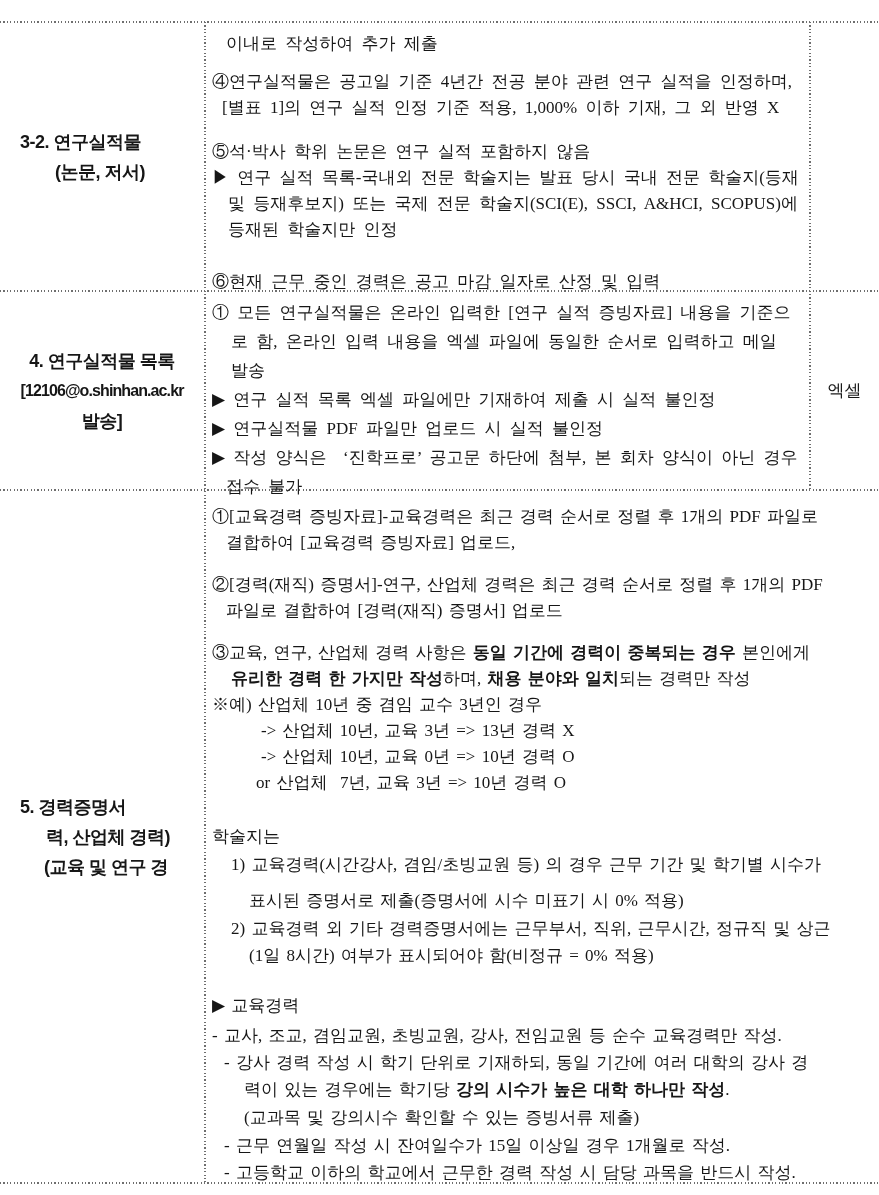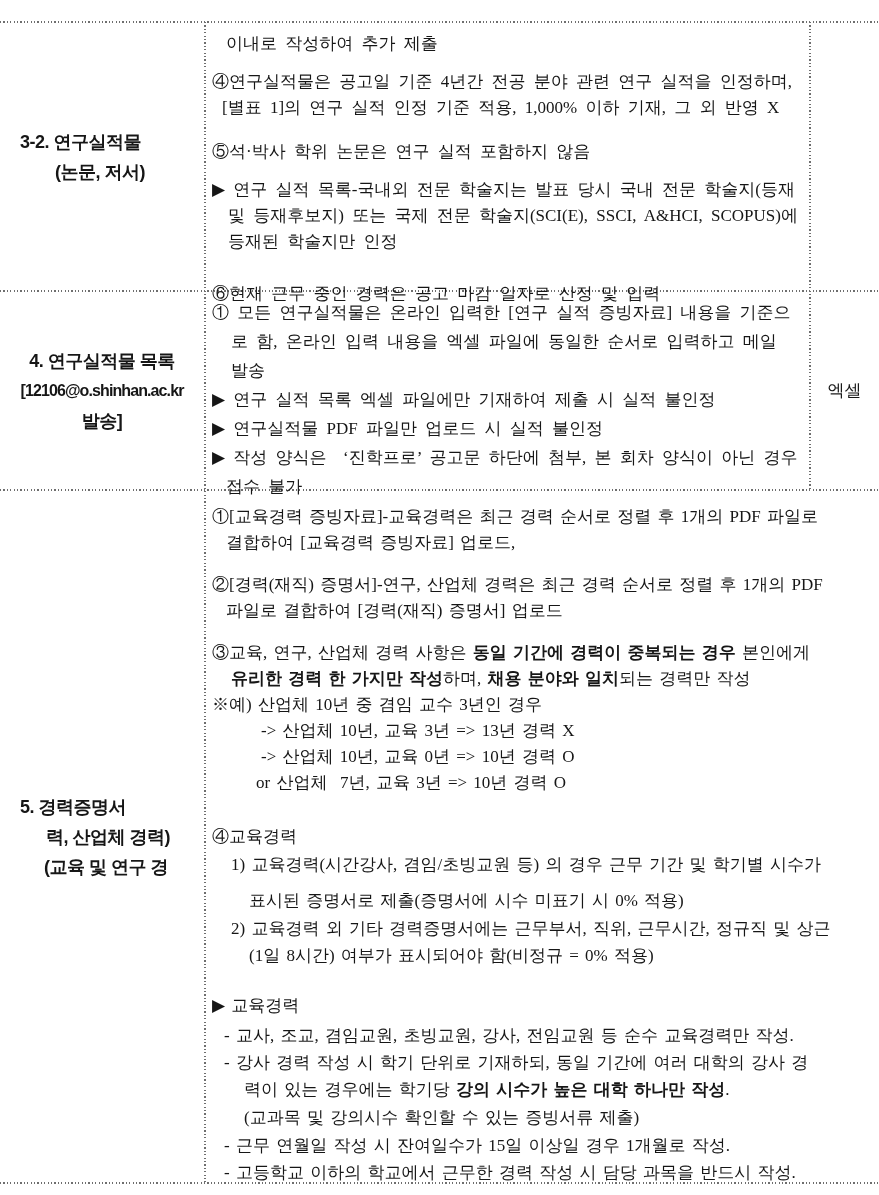--- a/index.html
+++ b/index.html
@@ -61,21 +61,21 @@
   <section class="row r0">
     <div class="cell label">
         <div class="lab-ln" style="margin-left: 20px;">3-2. 연구실적물</div>
         <div class="lab-ln" style="margin-left: 55px;">(논문, 저서)</div>
       </div>
     <div class="cell content">
         <div class="ln" style="margin-top: 0px; margin-left: 14px;"><span>이내로 작성하여 추가 제출</span></div>
         <div class="ln" style="margin-top: 12px; margin-left: 0px;"><span>④연구실적물은 공고일 기준 4년간 전공 분야 관련 연구 실적을 인정하며,</span></div>
         <div class="ln" style="margin-top: 0px; margin-left: 10px;"><span>[별표 1]의 연구 실적 인정 기준 적용, 1,000% 이하 기재, 그 외 반영 X</span></div>
         <div class="ln" style="margin-top: 18px; margin-left: 0px;"><span>⑤석·박사 학위 논문은 연구 실적 포함하지 않음</span></div>
-        <div class="ln" style="margin-top: 12px; margin-left: 0px;"><span>▶ 연구 실적 목록-국내외 전문 학술지는 발표 당시 국내 전문 학술지(등재</span></div>
+        <div class="ln" style="margin-top: 0px; margin-left: 0px; font-family: Liberation Serif, serif;"><span>▶ 연구 실적 목록-국내외 전문 학술지는 발표 당시 국내 전문 학술지(등재</span></div>
         <div class="ln" style="margin-top: 0px; margin-left: 16px;"><span>및 등재후보지) 또는 국제 전문 학술지(SCI(E), SSCI, A&amp;HCI, SCOPUS)에</span></div>
         <div class="ln" style="margin-top: 0px; margin-left: 16px;"><span>등재된 학술지만 인정</span></div>
         <div class="ln" style="margin-top: 26px; margin-left: 0px;"><span>⑥현재 근무 중인 경력은 공고 마감 일자로 산정 및 입력</span></div>
       </div>
     <div class="cell extra"></div>
   </section>
 
   <section class="row r1">
     <div class="cell label center">
         <div class="lab-ln">4. 연구실적물 목록</div>
@@ -104,27 +104,27 @@
         <div class="ln" style="margin-top: 0px; margin-left: 0px;"><span>①[교육경력 증빙자료]-교육경력은 최근 경력 순서로 정렬 후 1개의 PDF 파일로</span></div>
         <div class="ln" style="margin-top: 0px; margin-left: 14px;"><span>결합하여 [교육경력 증빙자료] 업로드,</span></div>
         <div class="ln" style="margin-top: 16px; margin-left: 0px;"><span>②[경력(재직) 증명서]-연구, 산업체 경력은 최근 경력 순서로 정렬 후 1개의 PDF</span></div>
         <div class="ln" style="margin-top: 0px; margin-left: 14px;"><span>파일로 결합하여 [경력(재직) 증명서] 업로드</span></div>
         <div class="ln" style="margin-top: 16px; margin-left: 0px;"><span>③교육, 연구, 산업체 경력 사항은 </span><span class="b">동일 기간에 경력이 중복되는 경우</span><span> 본인에게</span></div>
         <div class="ln" style="margin-top: 0px; margin-left: 19px;"><span class="b">유리한 경력 한 가지만 작성</span><span>하며, </span><span class="b">채용 분야와 일치</span><span>되는 경력만 작성</span></div>
         <div class="ln" style="margin-top: 0px; margin-left: 0px;"><span>※예) 산업체 10년 중 겸임 교수 3년인 경우</span></div>
         <div class="ln" style="margin-top: 0px; margin-left: 49px;"><span>-&gt; 산업체 10년, 교육 3년 =&gt; 13년 경력 X</span></div>
         <div class="ln" style="margin-top: 0px; margin-left: 49px;"><span>-&gt; 산업체 10년, 교육 0년 =&gt; 10년 경력 O</span></div>
         <div class="ln" style="margin-top: 0px; margin-left: 44px;"><span>or 산업체  7년, 교육 3년 =&gt; 10년 경력 O</span></div>
-        <div class="ln" style="margin-top: 28px; margin-left: 0px;"><span>④교육경력</span></div>
+        <div class="ln" style="margin-top: 28px; margin-left: 0px;"><span>학술지는</span></div>
         <div class="ln" style="margin-top: 2px; margin-left: 19px;"><span>1) 교육경력(시간강사, 겸임/초빙교원 등) 의 경우 근무 기간 및 학기별 시수가</span></div>
         <div class="ln" style="margin-top: 10px; margin-left: 37px;"><span>표시된 증명서로 제출(증명서에 시수 미표기 시 0% 적용)</span></div>
         <div class="ln" style="margin-top: 2px; margin-left: 19px;"><span>2) 교육경력 외 기타 경력증명서에는 근무부서, 직위, 근무시간, 정규직 및 상근</span></div>
         <div class="ln" style="margin-top: 1px; margin-left: 37px;"><span>(1일 8시간) 여부가 표시되어야 함(비정규 = 0% 적용)</span></div>
         <div class="ln" style="margin-top: 24px; margin-left: 0px;"><span>▶ 교육경력</span></div>
-        <div class="ln" style="margin-top: 4px; margin-left: 12px;"><span>- 교사, 조교, 겸임교원, 초빙교원, 강사, 전임교원 등 순수 교육경력만 작성.</span></div>
+        <div class="ln" style="margin-top: 4px; "><span>- 교사, 조교, 겸임교원, 초빙교원, 강사, 전임교원 등 순수 교육경력만 작성.</span></div>
         <div class="ln" style="margin-top: 1px; margin-left: 12px;"><span>- 강사 경력 작성 시 학기 단위로 기재하되, 동일 기간에 여러 대학의 강사 경</span></div>
         <div class="ln" style="margin-top: 1px; margin-left: 32px;"><span>력이 있는 경우에는 학기당 </span><span class="b">강의 시수가 높은 대학 하나만 작성</span><span>.</span></div>
         <div class="ln" style="margin-top: 2px; margin-left: 32px;"><span>(교과목 및 강의시수 확인할 수 있는 증빙서류 제출)</span></div>
         <div class="ln" style="margin-top: 2px; margin-left: 12px;"><span>- 근무 연월일 작성 시 잔여일수가 15일 이상일 경우 1개월로 작성.</span></div>
         <div class="ln" style="margin-top: 1px; margin-left: 12px;"><span>- 고등학교 이하의 학교에서 근무한 경력 작성 시 담당 과목을 반드시 작성.</span></div>
       </div>
   </section>
 
 </div>
 

